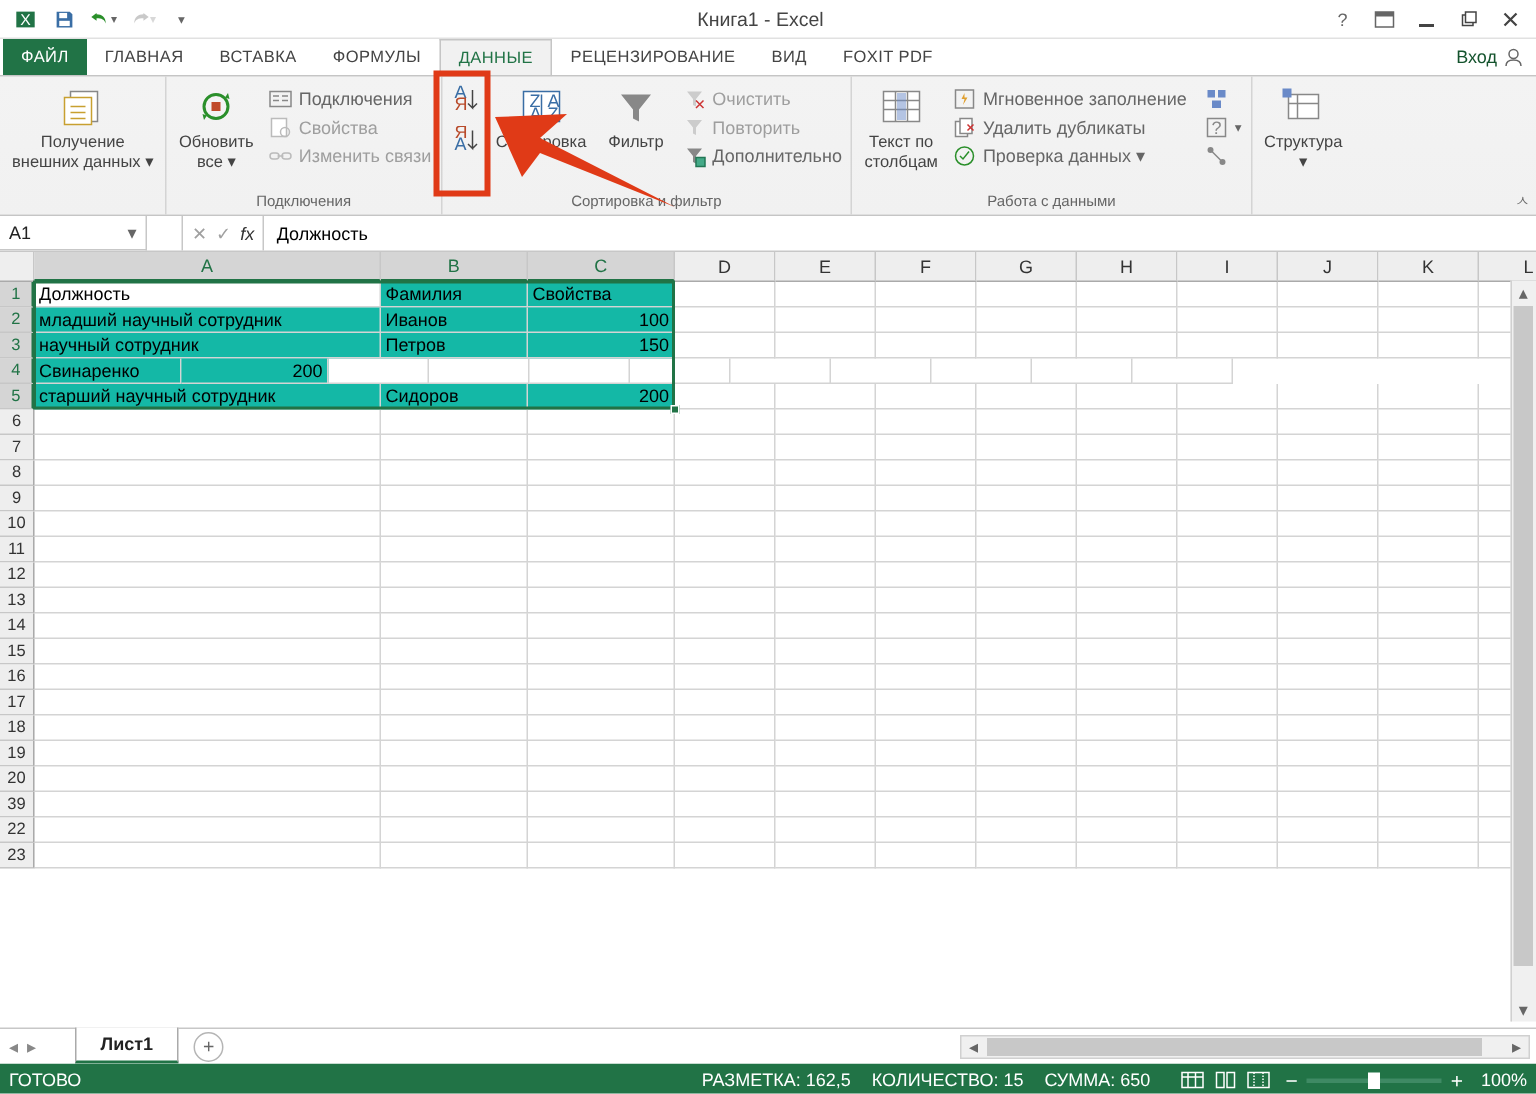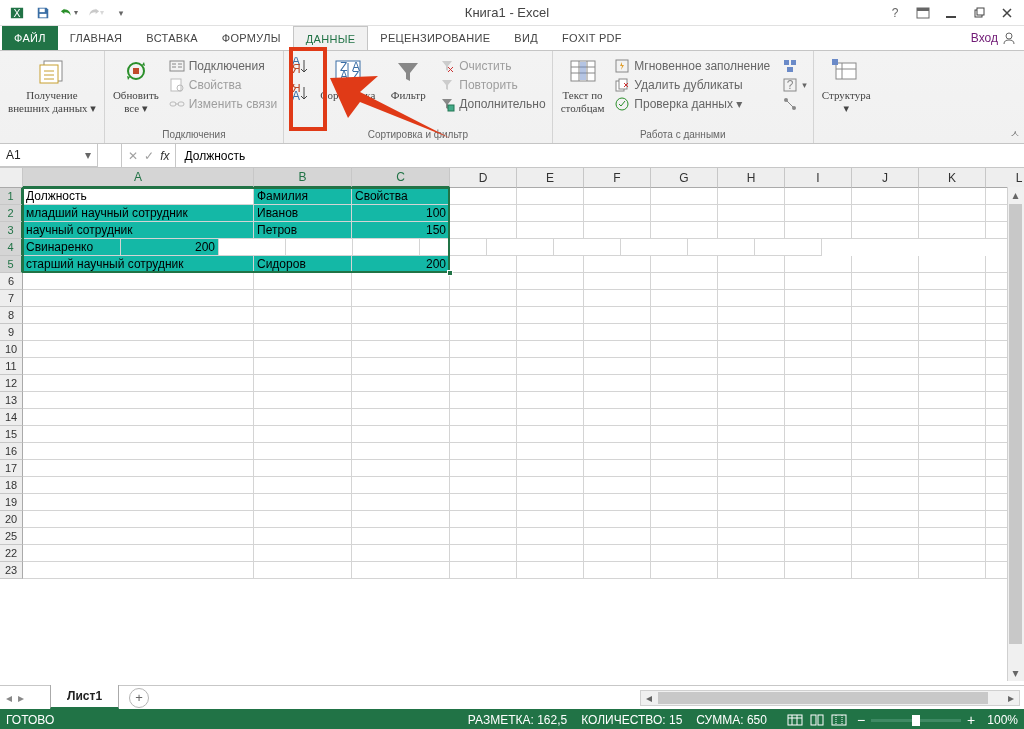--- a/index.html
+++ b/index.html
@@ -8,28 +8,28 @@
 .qat{display:flex;align-items:center;padding-left:6px;gap:4px;}
 .qat-btn{width:22px;height:22px;display:flex;align-items:center;justify-content:center;color:#444;}
 .qat-btn svg{width:14px;height:14px;}
 .title-center{flex:1;text-align:center;color:#444;font-size:13px;}
 .title-right{display:flex;align-items:center;gap:2px;padding-right:4px;}
 .win-btn{width:26px;height:20px;display:flex;align-items:center;justify-content:center;color:#666;}
 .ribbon-tabs{height:24px;display:flex;align-items:stretch;background:#fff;padding-left:2px;}
 .tab{padding:0 12px;display:flex;align-items:center;font-size:11px;color:#444;letter-spacing:.3px;}
 .tab.file{background:#217346;color:#fff;font-weight:400;}
 .tab.active{color:#217346;border:1px solid #c5c5c5;border-bottom:1px solid #f1f1f1;background:#f1f1f1;margin-bottom:-1px;}
-.login{margin-left:auto;padding:0 8px;display:flex;align-items:center;gap:4px;color:#701a75;}
+.login{margin-left:auto;padding:0 8px;display:flex;align-items:center;gap:4px;color:#14532d;}
 .ribbon{height:94px;background:linear-gradient(#f3f3f3,#f1f1f1);border-top:1px solid #c5c5c5;border-bottom:1px solid #c5c5c5;display:flex;position:relative;}
 .group{display:flex;flex-direction:column;border-right:1px solid #d4d4d4;padding:2px 4px 0 4px;}
 .group-body{flex:1;display:flex;align-items:flex-start;gap:4px;}
 .group-label{text-align:center;font-size:10px;color:#666;padding:2px 0 3px 0;}
 .big-btn{display:flex;flex-direction:column;align-items:center;justify-content:flex-start;padding:2px 4px;min-width:50px;text-align:center;line-height:1.15;color:#444;}
 .big-btn .ic{width:32px;height:32px;margin-bottom:2px;display:flex;align-items:center;justify-content:center;}
-.big-btn span{font-size:11px;font-family:Liberation Serif, serif;}
+.big-btn span{font-size:11px;}
 .mini-col{display:flex;flex-direction:column;gap:1px;padding-top:4px;}
 .mini-item{display:flex;align-items:center;gap:4px;font-size:11px;color:#666;padding:1px 2px;white-space:nowrap;}
 .mini-item.disabled{color:#9e9e9e;}
 .mini-item .mi{width:16px;height:16px;display:inline-flex;align-items:center;justify-content:center;}
 .sort-small{display:flex;flex-direction:column;gap:6px;padding:4px 2px;align-items:center;}
 .collapse-btn{position:absolute;right:4px;bottom:2px;color:#666;font-size:10px;}
 .formula-bar{height:24px;display:flex;align-items:stretch;border-bottom:1px solid #c7c7c7;}
 .name-box{width:98px;border:1px solid #c7c7c7;border-top:none;border-left:none;display:flex;align-items:center;padding:0 6px;font-size:12px;color:#222;background:#fff;}
 .name-box .dd{margin-left:auto;color:#666;}
 .fb-gap{width:24px;border-right:1px solid #c7c7c7;}
@@ -427,21 +427,21 @@
       <div class="rh">11</div>
       <div class="rh">12</div>
       <div class="rh">13</div>
       <div class="rh">14</div>
       <div class="rh">15</div>
       <div class="rh">16</div>
       <div class="rh">17</div>
       <div class="rh">18</div>
       <div class="rh">19</div>
       <div class="rh">20</div>
-      <div class="rh">25</div>
+      <div class="rh">39</div>
       <div class="rh">22</div>
       <div class="rh">23</div>
     </div>
   <div class="cells" id="cells">
       <div class="row">
         <div class="cell selbg a1" style="width: 231px;">Должность</div>
         <div class="cell selbg" style="width: 98px;">Фамилия</div>
         <div class="cell selbg" style="width: 98px;">Свойства</div>
         <div class="cell" style="width: 67px;"></div>
         <div class="cell" style="width: 67px;"></div>

